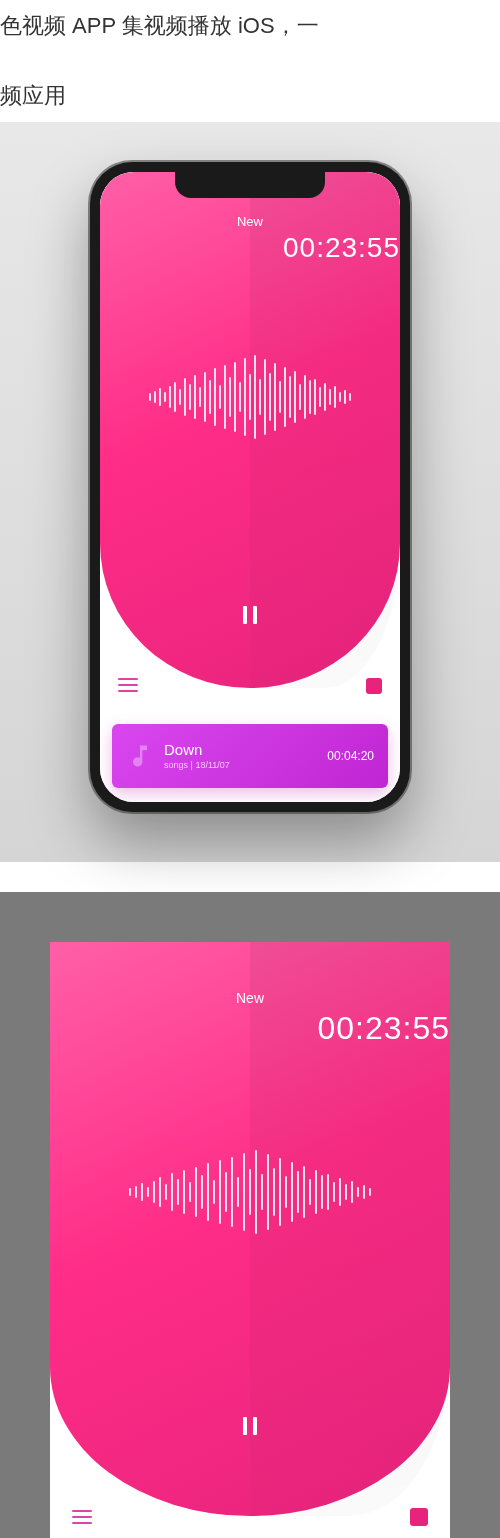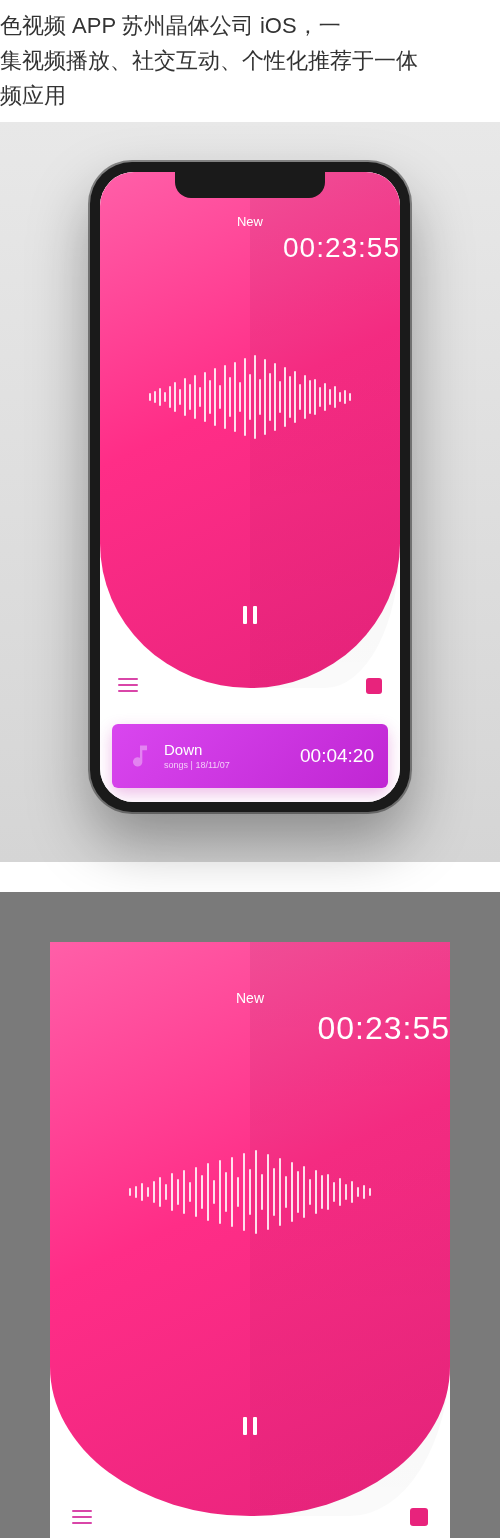--- a/index.html
+++ b/index.html
@@ -27,38 +27,38 @@
 .menu-icon { position: absolute; bottom: 110px; left: 18px; width: 20px; height: 14px; display: flex; flex-direction: column; justify-content: space-between; cursor: pointer; }
 .menu-icon span { height: 2px; background: #d946a8; border-radius: 1px; }
 
 .stop-icon { position: absolute; bottom: 108px; right: 18px; width: 16px; height: 16px; background: #e8237c; border-radius: 3px; cursor: pointer; }
 
 .now-playing { position: absolute; bottom: 14px; left: 12px; right: 12px; height: 64px; background: linear-gradient(135deg, #d946ef 0%, #c026d3 100%); border-radius: 6px; display: flex; align-items: center; padding: 0 14px; box-shadow: 0 6px 16px rgba(200,40,180,0.3); }
 .np-icon { width: 28px; height: 28px; opacity: 0.35; margin-right: 10px; }
 .np-text { flex: 1; color: #fff; }
 .np-title { font-size: 15px; font-weight: 400; }
 .np-meta { font-size: 9px; opacity: 0.75; margin-top: 2px; }
-.np-time { color: #fff; font-size: 19px; font-weight: 300; }
+.np-time { color: #fff; font-size: 12px; font-weight: 300; }
 
 .flat-section { background: #7a7a7a; padding: 50px 50px 60px; margin-top: 30px; position: relative; }
 .flat-screen { width: 100%; height: 700px; background: #fff; position: relative; overflow: hidden; }
 .flat-screen .pink-shape { height: 82%; border-radius: 0 0 50% 50% / 0 0 26% 26%; }
 .flat-screen .track-label { top: 48px; font-size: 14px; }
 .flat-screen .timer { top: 68px; font-size: 32px; }
 .flat-screen .waveform { top: 200px; left: 30px; right: 30px; height: 100px; gap: 4px; }
 .flat-screen .pause-btn { top: 67%; }
 .flat-screen .menu-icon { bottom: 118px; left: 22px; }
 .flat-screen .stop-icon { bottom: 116px; right: 22px; width: 18px; height: 18px; }
 </style>
 </head>
 <body>
 
 <div class="header-text">
-  <span>色视频 APP 苏州晶体公司 iOS，一</span><br>
-  <span>集视频播放、社交互动、个性化推荐于一体</span><br>
+  <span>色视频 APP 集视频播放 iOS，一</span><br>
+  <br>
   <span>频应用</span>
 </div>
 
 <div class="phone-section">
   <div class="phone-frame">
     <div class="phone-notch"></div>
     <div class="phone-screen">
       <div class="app-screen">
         <div class="pink-shape"></div>
         <div class="pink-fold"></div>

